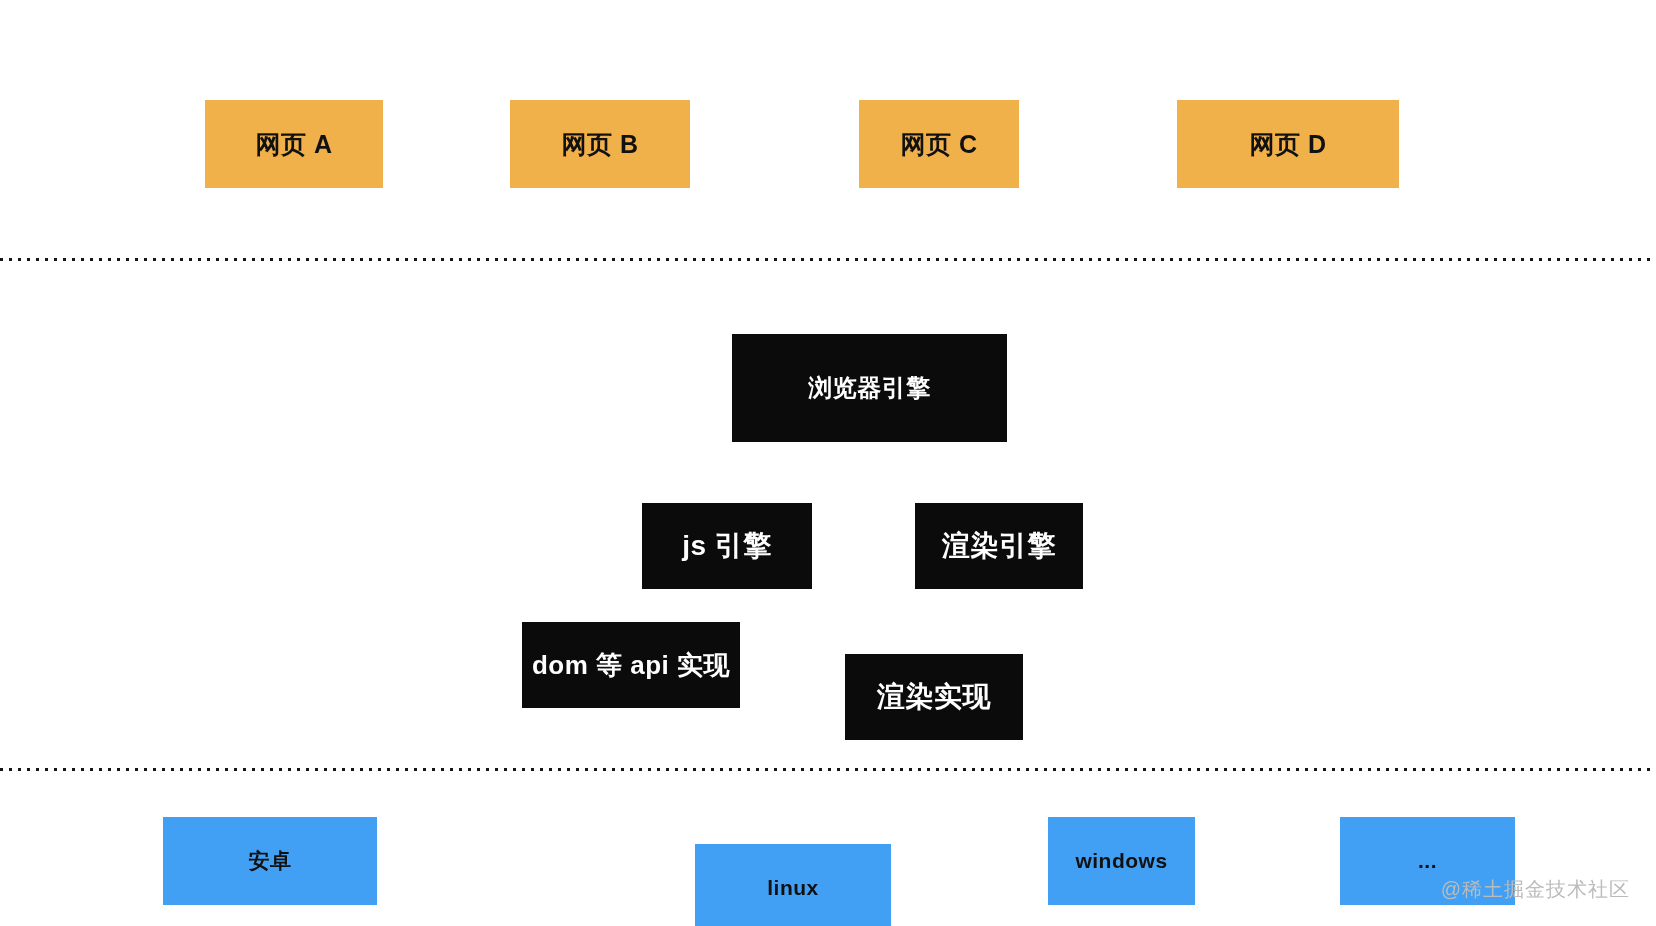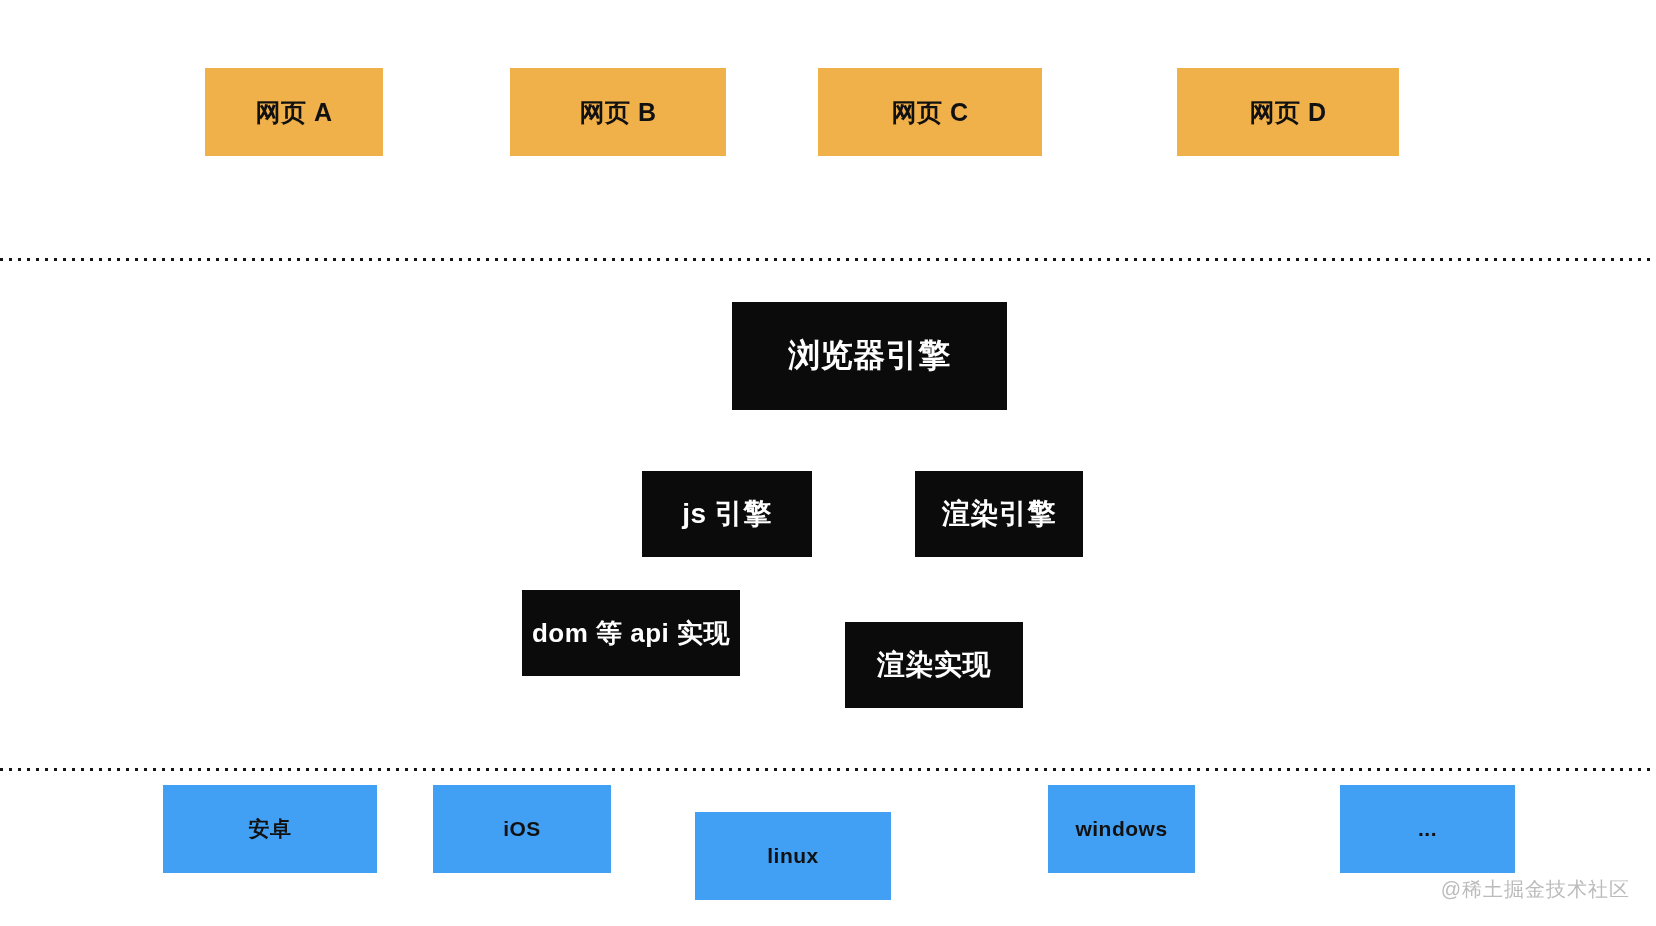--- a/index.html
+++ b/index.html
@@ -17,33 +17,34 @@
   }
   .box {
     position: absolute;
     display: flex;
     align-items: center;
     justify-content: center;
     font-weight: 700;
     white-space: nowrap;
     text-align: center;
     letter-spacing: 0.5px;
+    margin-top: 32px;
   }
   .box.orange {
     background: var(--webpage-box, #F0B04A);
     color: var(--box-text-dark, #111111);
     font-size: 25px;
   }
   .box.black {
     background: var(--engine-box, #0B0B0B);
     color: var(--engine-text, #ffffff);
     font-size: 28px;
   }
   .box.black.lg {
-    font-size: 32px;
+    font-size: 24px;
   }
   .box.blue {
     background: var(--platform-box, #41A0F4);
     color: var(--box-text-dark, #111111);
     font-size: 21px;
   }
   .sep {
     position: absolute;
     left: 0;
     width: 100%;
@@ -64,37 +65,36 @@
     color: var(--watermark, #BBBBBB);
     letter-spacing: 1px;
   }
 </style>
 </head>
 <body>
 
 <div class="stage">
 
   <div class="box orange" style="left:205px; top:68px; width:178px; height:88px">网页 A</div>
-  <div class="box orange" style="left:510px; top:68px; width:216px; height:88px">网页 B</div>
-  <div class="box orange" style="left:818px; top:68px; width:224px; height:88px">网页 C</div>
+  <div class="box orange" style="left:510px; top:68px; width:180px; height:88px">网页 B</div>
+  <div class="box orange" style="left:859px; top:68px; width:160px; height:88px">网页 C</div>
   <div class="box orange" style="left:1177px; top:68px; width:222px; height:88px">网页 D</div>
 
   <div class="sep" style="top:258px"></div>
 
   <div class="box black lg" style="left:732px; top:302px; width:275px; height:108px">浏览器引擎</div>
 
   <div class="box black" style="left:915px; top:471px; width:168px; height:86px">渲染引擎</div>
   <div class="box black" style="left:642px; top:471px; width:170px; height:86px">js 引擎</div>
 
   <div class="box black" style="left:522px; top:590px; width:218px; height:86px; font-size:26px">dom 等 api 实现</div>
   <div class="box black" style="left:845px; top:622px; width:178px; height:86px">渲染实现</div>
 
   <div class="sep" style="top:768px"></div>
 
   <div class="box blue" style="left:163px; top:785px; width:214px; height:88px">安卓</div>
-  <div class="box blue" style="left:433px; top:785px; width:178px; height:88px">iOS</div>
   <div class="box blue" style="left:695px; top:812px; width:196px; height:88px">linux</div>
   <div class="box blue" style="left:1048px; top:785px; width:147px; height:88px">windows</div>
   <div class="box blue" style="left:1340px; top:785px; width:175px; height:88px">...</div>
 
   <div class="watermark">@稀土掘金技术社区</div>
 
 </div>
 
 </body></html>

